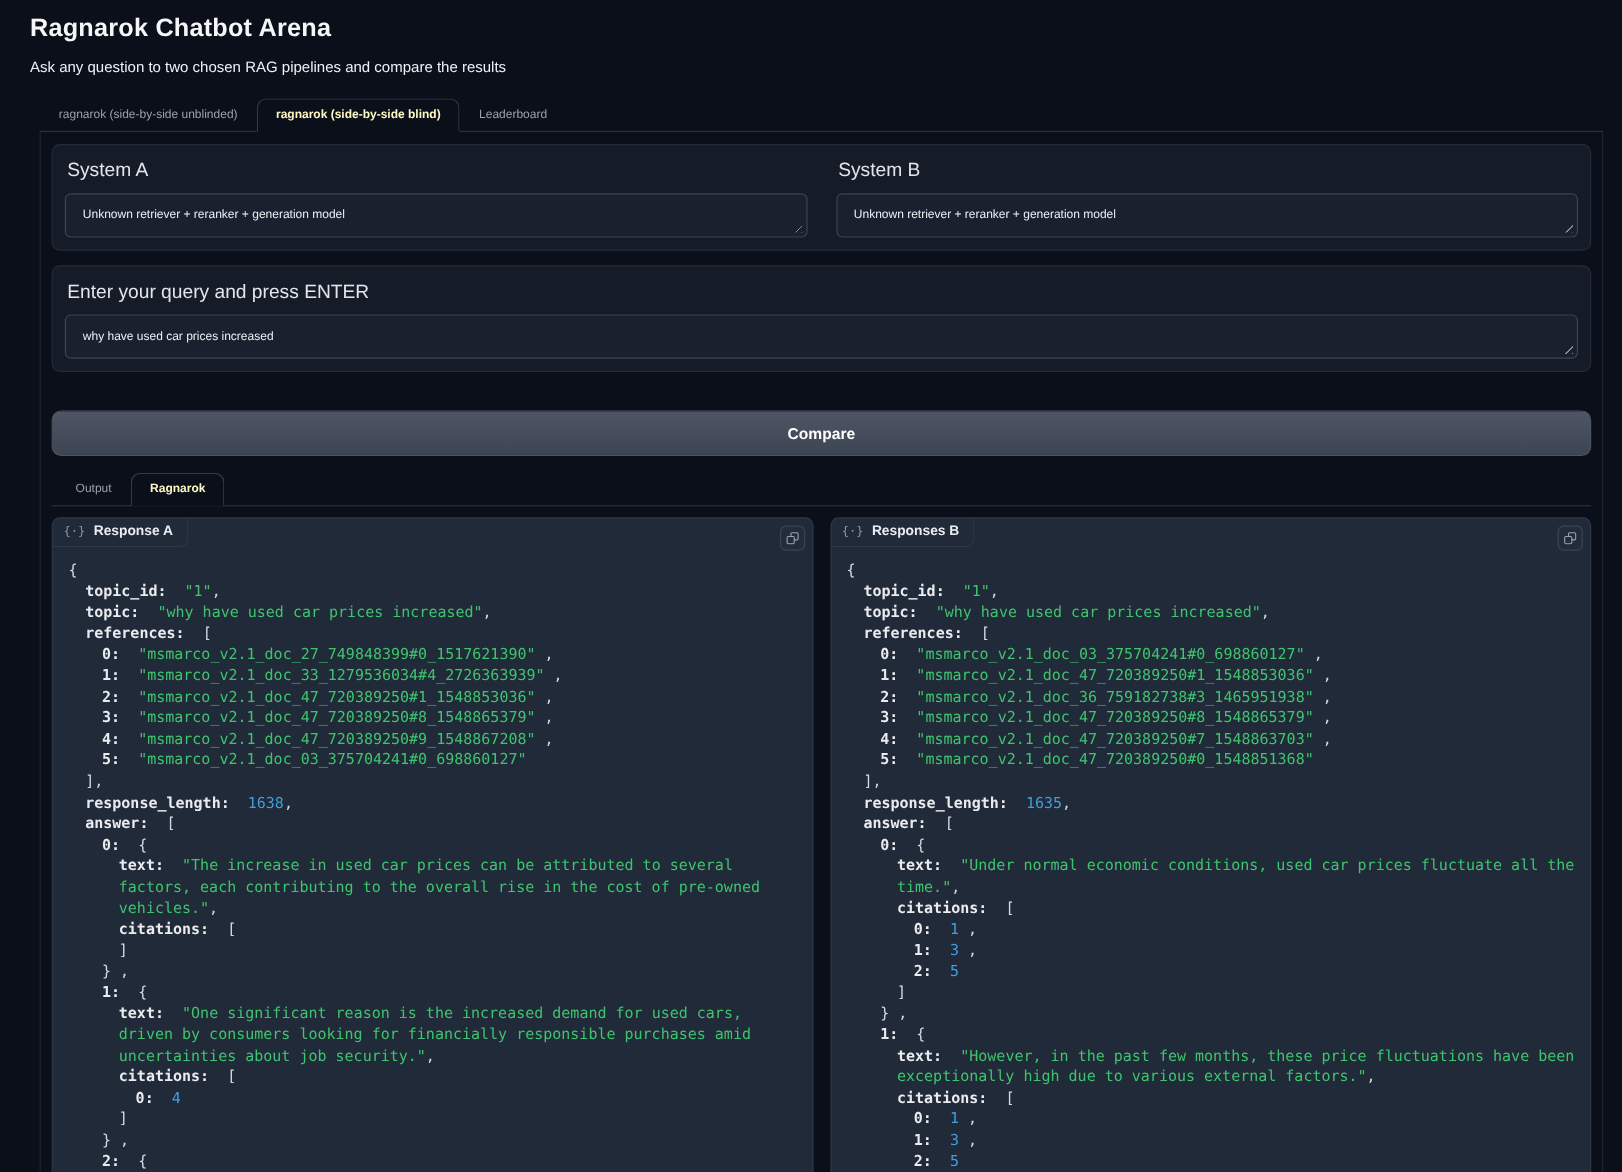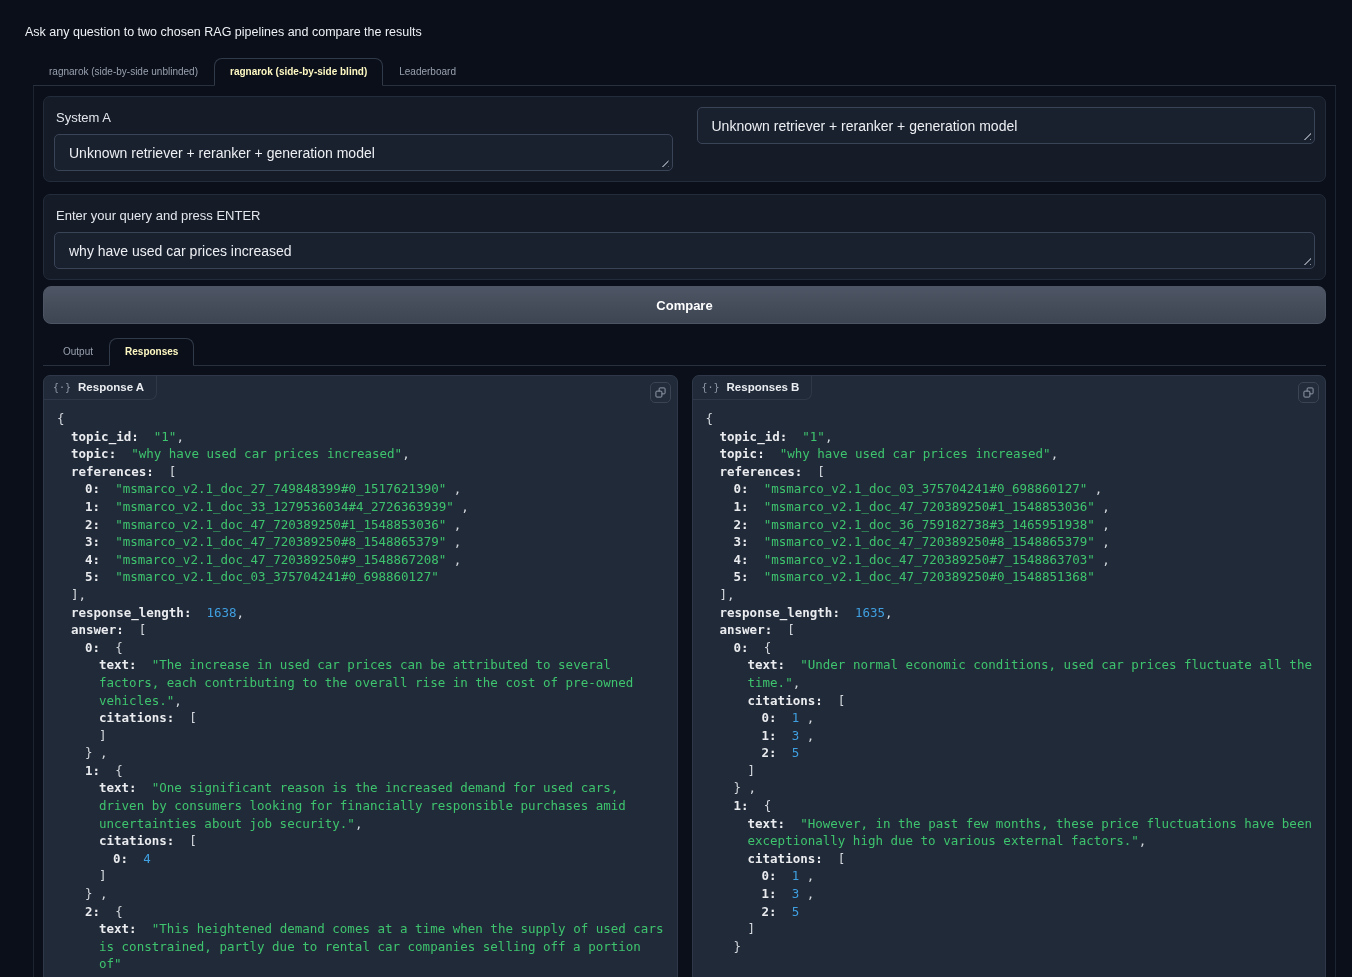--- a/index.html
+++ b/index.html
@@ -30,35 +30,35 @@
     border-left:1px solid #1d2432; border-right:1px solid #1d2432;
     padding:10px 9px 0 9px;
   }
 
   
   .panel {
     background:#151b27; border:1px solid #232c3b; border-radius:7px; padding:10px;
   }
   .systems-panel { display:flex; gap:24px; }
   .sys-col { flex:1; min-width:0; }
-  .field-label { font-size:13px; color:#e2e6ec; margin:3px 0 9px 2px; }
+  .field-label { font-size:16px; color:#e2e6ec; margin:3px 0 9px 2px; }
   .textbox {
     position:relative; background:#19212f; border:1px solid #3a4457; border-radius:5px;
     height:37px; display:flex; align-items:center; padding:0 14px;
-    font-size:14px; color:#edeff3; cursor:text;
+    font-size:10px; color:#edeff3; cursor:text;
   }
   .resize-handle {
     position:absolute; right:3px; bottom:3px; width:9px; height:9px; cursor:nwse-resize;
     background:repeating-linear-gradient(315deg, rgba(220,226,235,.55) 0 1px, transparent 1px 4px);
     clip-path:polygon(100% 0, 100% 100%, 0 100%);
   }
   .query-panel { margin-top:12px; }
 
   .compare-btn {
-    display:block; width:100%; margin-top:6px; height:38px; border-radius:8px;
+    display:block; width:100%; margin-top:32px; height:38px; border-radius:8px;
     border:1px solid #4d5565; background:linear-gradient(180deg,#4e5665,#3d4452);
     color:#ffffff; font-family:inherit; font-weight:700; font-size:13px; cursor:pointer;
   }
 
   .result-tab-bar { margin-top:14px; padding-left:4px; }
 
   
   .responses-row { display:flex; gap:14px; margin-top:9px; height:1100px; }
   .json-panel {
     flex:1; min-width:0; position:relative; background:#212a38;
@@ -86,60 +86,62 @@
   .j-str { color:#3ec46e; }
   .j-num { color:#3f9fe0; }
   .j-punct { color:#d5d9df; }
 </style>
 </head>
 <body>
 
 <div class="page">
 
   <div class="header">
+    <div class="page-title">Ragnarok Chatbot Arena</div>
     <div class="page-subtitle">Ask any question to two chosen RAG pipelines and compare the results</div>
   </div>
 
   <div class="tab-bar main-tab-bar">
     <button class="tab-btn">ragnarok (side-by-side unblinded)</button>
     <button class="tab-btn active">ragnarok (side-by-side blind)</button>
     <button class="tab-btn">Leaderboard</button>
   </div>
 
   <div class="tab-content">
 
     <div class="panel systems-panel">
       <div class="sys-col">
         <div class="field-label">System A</div>
         <div class="textbox">
           <span>Unknown retriever + reranker + generation model</span>
           <span class="resize-handle"></span>
         </div>
       </div>
       <div class="sys-col">
+        <div class="field-label">System B</div>
         <div class="textbox">
           <span>Unknown retriever + reranker + generation model</span>
           <span class="resize-handle"></span>
         </div>
       </div>
     </div>
 
     <div class="panel query-panel">
       <div class="field-label">Enter your query and press ENTER</div>
       <div class="textbox">
         <span>why have used car prices increased</span>
         <span class="resize-handle"></span>
       </div>
     </div>
 
     <button class="compare-btn">Compare</button>
 
     <div class="tab-bar result-tab-bar">
       <button class="tab-btn">Output</button>
-      <button class="tab-btn active">Responses</button>
+      <button class="tab-btn active">Ragnarok</button>
     </div>
 
     <div class="responses-row">
 
       <div class="json-panel">
         <div class="json-label-tab">
           <span class="brace-icon">{·}</span>
           <span>Response A</span>
         </div>
         <button class="copy-btn">

